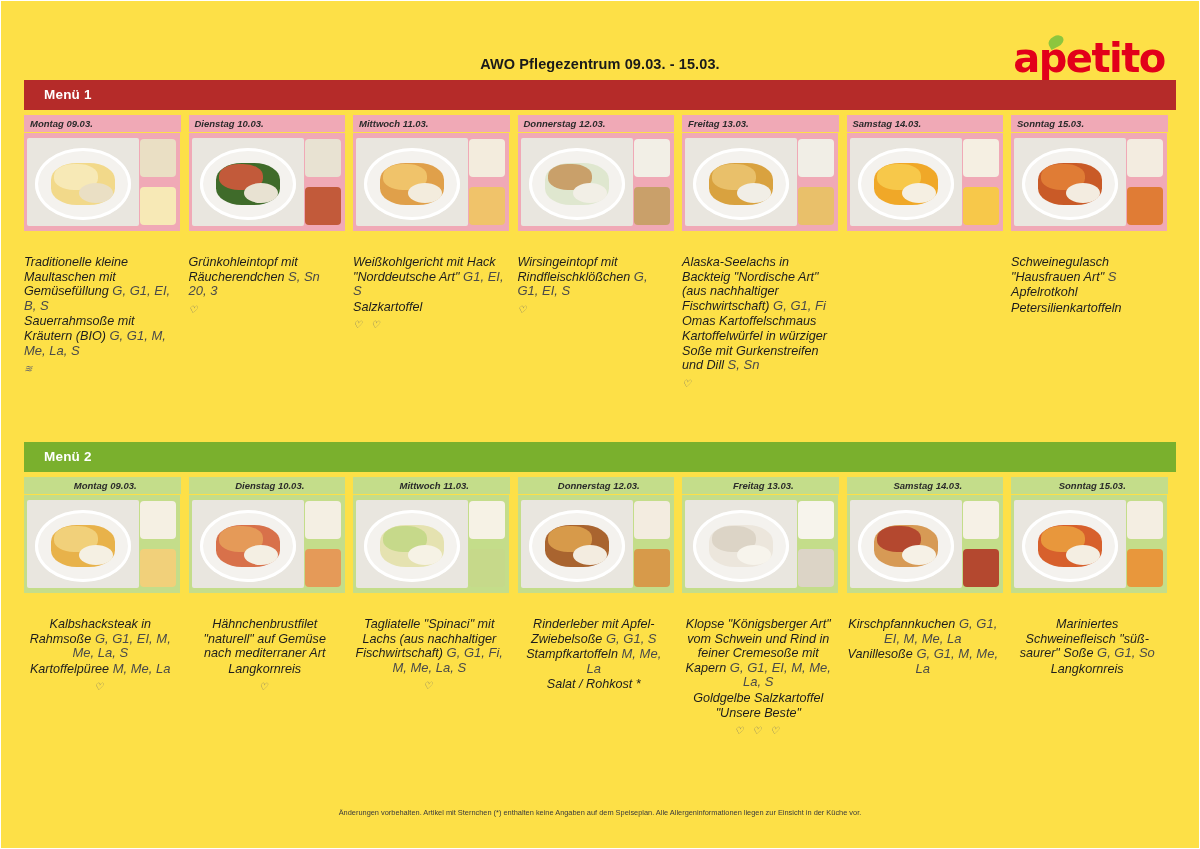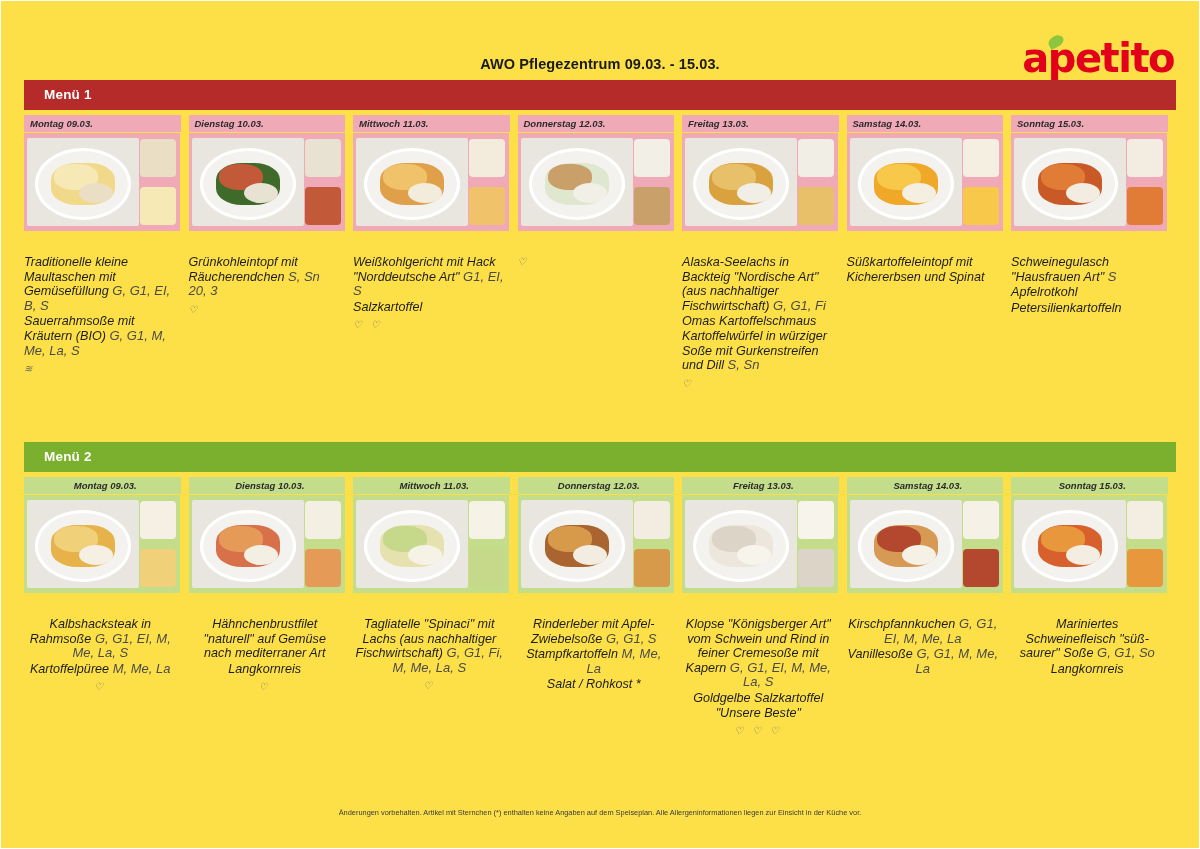--- a/index.html
+++ b/index.html
@@ -28,21 +28,21 @@
     font-weight: bold;
     color: #1a1a1a;
     letter-spacing: .1px;
   }
   .brand {
     position: absolute;
     top: 38px;
     right: 26px;
     width: 170px;
     height: 46px;
-    text-align: right;
+    text-align: center;
   }
   .brand .word {
     font-size: 40px;
     font-weight: bold;
     color: #e2001a;
     font-family: "DejaVu Sans", sans-serif;
     letter-spacing: -1.5px;
     line-height: 40px;
   }
   .brand .leaf {
@@ -285,20 +285,21 @@
             <div class="photo" style="background: rgb(233, 230, 223);">
               <div class="plate"></div>
               <div class="food" style="background: rgb(223, 231, 207);"></div>
               <div class="food b" style="background: rgb(201, 160, 106);"></div>
               <div class="food c" style="background: rgb(242, 239, 230);"></div>
             </div>
             <div class="side-a" style="background: rgb(242, 239, 230);"></div>
             <div class="side-b" style="background: rgb(201, 160, 106);"></div>
           </div>
           <div class="dish">
+            <div class="line"><span>Wirsingeintopf mit Rindfleischklößchen</span><span class="alg"> G, G1, EI, S</span></div>
             <div class="icons">♡</div>
           </div>
         </div>
         <div class="day">
           <div class="day-head">Freitag 13.03.</div>
           <div class="thumb">
             <div class="photo" style="background: rgb(233, 230, 223);">
               <div class="plate"></div>
               <div class="food" style="background: rgb(217, 162, 63);"></div>
               <div class="food b" style="background: rgb(233, 192, 106);"></div>
@@ -317,23 +318,20 @@
           <div class="day-head">Samstag 14.03.</div>
           <div class="thumb">
             <div class="photo" style="background: rgb(233, 230, 223);">
               <div class="plate"></div>
               <div class="food" style="background: rgb(240, 168, 40);"></div>
               <div class="food b" style="background: rgb(247, 200, 74);"></div>
               <div class="food c" style="background: rgb(245, 239, 226);"></div>
             </div>
             <div class="side-a" style="background: rgb(245, 239, 226);"></div>
             <div class="side-b" style="background: rgb(247, 200, 74);"></div>
-          </div>
-          <div class="dish">
-            <div class="line"><span>Süßkartoffeleintopf mit Kichererbsen und Spinat</span></div>
           </div>
         </div>
         <div class="day">
           <div class="day-head">Sonntag 15.03.</div>
           <div class="thumb">
             <div class="photo" style="background: rgb(233, 230, 223);">
               <div class="plate"></div>
               <div class="food" style="background: rgb(201, 90, 39);"></div>
               <div class="food b" style="background: rgb(224, 124, 53);"></div>
               <div class="food c" style="background: rgb(243, 236, 224);"></div>

